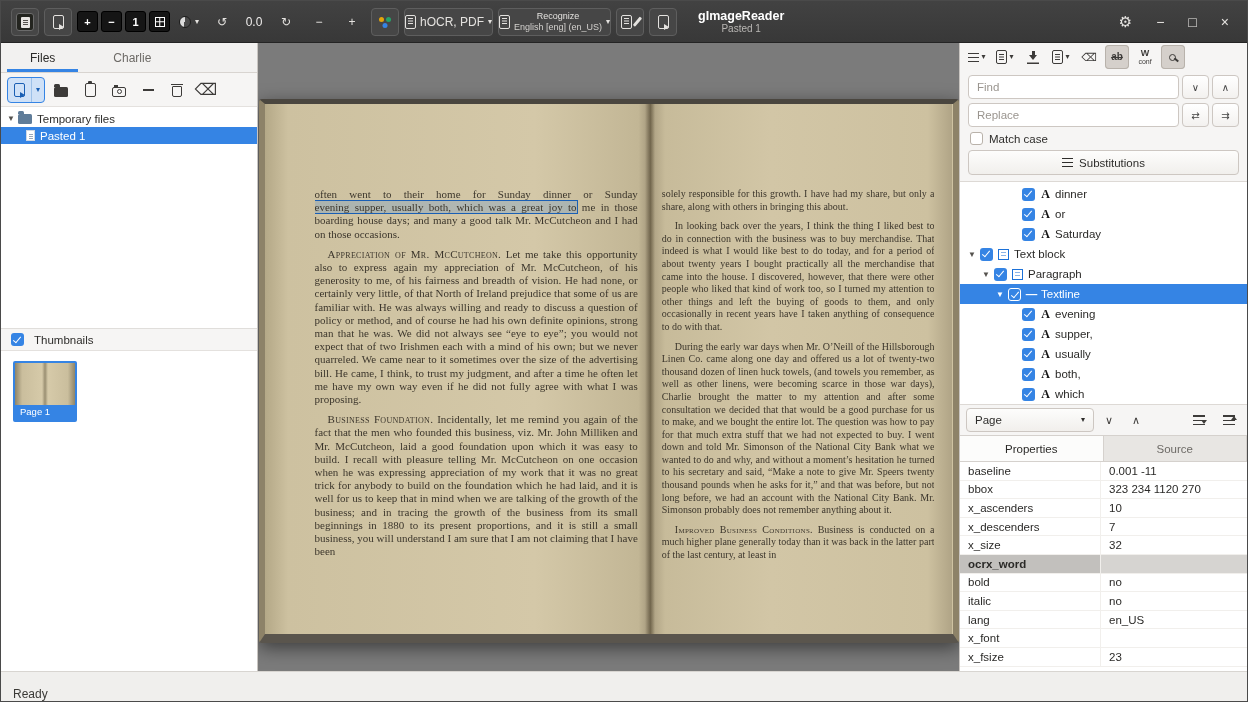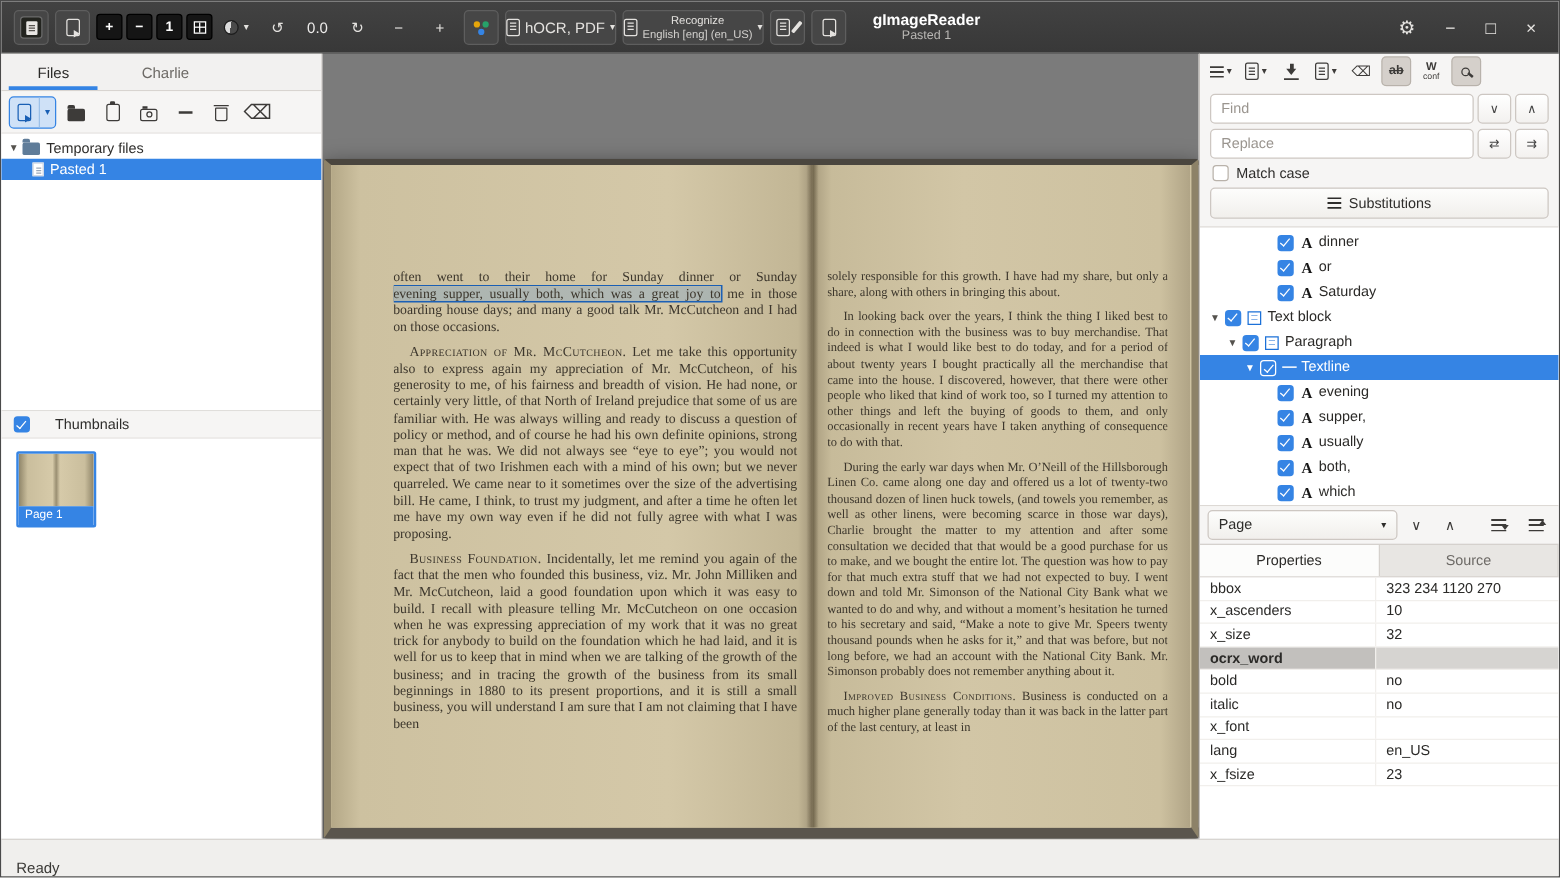--- a/index.html
+++ b/index.html
@@ -86,34 +86,34 @@
   .lsplit .half{padding:0 6px;display:flex;align-items:center;height:100%}
   .lsplit .half+.half{border-left:1px solid #9cc0e8;font-size:8px;padding:0 4px}
   .ftree{height:222px;flex:none;background:#fff;border-bottom:1px solid #e0dedb;padding-top:3px}
   .ltrow{height:17px;display:flex;align-items:center;font-size:11.5px;color:#2e2d2b;padding-left:4px}
   .ltrow.child{padding-left:22px}
   .ltrow.selected{background:#3584e4;color:#fff}
   .ltexp{width:12px;font-size:8px;color:#55524e;text-align:center;flex:none}
   .lfolder{color:#5f7c99;margin:0 5px 0 1px}
   .lpage{width:9px;height:11px;background:#fff;border:1px solid #cfd8e4;margin:0 5px 0 3px;position:relative;flex:none}
   .lpage::after{content:"";position:absolute;left:1.5px;top:2.5px;width:4px;height:1px;background:#9aa7b8;box-shadow:0 2px 0 #9aa7b8,0 4px 0 #9aa7b8}
-  .thumbhead{height:22px;flex:none;display:flex;align-items:center;gap:16px;padding:0 8px;background:#f6f5f4;
+  .thumbhead{height:22px;flex:none;display:flex;align-items:center;gap:6px;padding:0 8px;background:#f6f5f4;
     border-bottom:1px solid #e4e1de;font-size:11.5px;color:#2e2d2b}
   .thumbarea{flex:1;background:#fff;padding:10px 12px}
   .thumb{width:64px;border:2px solid #3584e4;border-radius:2px;background:#fff;overflow:hidden}
   .thumb-img{height:42px;background:linear-gradient(90deg,#8f8569 0,#cabe9d 12%,#d6caa9 45%,#9a8f72 50%,#d6caa9 55%,#cabe9d 88%,#8f8569 100%)}
   .thumb-cap{background:#3584e4;color:#fff;font-size:9.5px;padding:1px 5px;line-height:1.35}
 
   
   .tcb{width:13px;height:13px;background:#3584e4;border-radius:3px;position:relative;flex:none;margin:0 4px 0 2px}
   .tcb::after{content:"";position:absolute;left:4px;top:1.5px;width:3px;height:7px;border:solid #fff;border-width:0 1.8px 1.8px 0;transform:rotate(40deg)}
   .ucb{width:13px;height:13px;border:1px solid #b9b2aa;border-radius:3px;background:#fff;flex:none}
 
   
-  .canvas{flex:1;background:#7b7b7b;display:flex;justify-content:center;align-items:flex-end;padding-top:28px;overflow:hidden;min-width:0}
+  .canvas{flex:1;background:#7b7b7b;display:flex;justify-content:center;align-items:center;padding-top:28px;overflow:hidden;min-width:0}
   .book{width:700px;height:544px;display:flex;position:relative;border-radius:3px;box-shadow:0 5px 18px rgba(0,0,0,.5);
     border-top:5px solid #4a463f;border-bottom:9px solid #5a554d;border-left:6px solid #8d8268;border-right:6px solid #8d8268;background:#cfc3a2;flex:none}
   .pageL{width:56%;background:linear-gradient(90deg,#b4a887 0,#cdc1a0 6%,#d4c8a8 70%,#c2b695 97%,#a2967a 100%)}
   .pageR{width:44%;background:linear-gradient(90deg,#a89c7e 0,#c7bb9a 5%,#d2c6a6 40%,#cdc1a0 92%,#b0a486 100%)}
   .spine{position:absolute;left:calc(56% - 5px);width:10px;top:0;bottom:0;
     background:linear-gradient(90deg,rgba(50,40,20,0),rgba(50,40,20,.45) 55%,rgba(50,40,20,0))}
   .ptext{margin:84px 12px 0 50px;height:446px;overflow:hidden;font-family:"Liberation Serif","DejaVu Serif",serif;
     font-size:11px;line-height:13.2px;text-align:justify;color:#3c362c}
   .ptext.right{margin:84px 18px 0 12px;font-size:10px;line-height:12.6px}
   .bpara{margin:0 0 7px}
@@ -143,21 +143,21 @@
   .ti-word{width:13px;text-align:center;font-family:"Liberation Serif","DejaVu Serif",serif;font-weight:bold;font-size:12px;color:#161616;margin-right:3px;flex:none}
   .ti-line{width:13px;text-align:center;margin-right:3px;font-weight:bold;flex:none}
   .ti-box{width:11px;height:11px;border:1px solid #1c71d8;background:#fff;margin:0 5px 0 1px;position:relative;flex:none}
   .ti-box::after{content:"";position:absolute;left:2px;right:2px;top:2px;bottom:2px;
     background:repeating-linear-gradient(to bottom,#8ab4e8 0 1px,transparent 1px 3px)}
   .trow.selected{background:#3584e4;color:#fff}
   .trow.selected .texp{color:#fff}
   .trow.selected .ti-line{color:#fff}
   .trow.selected .tcb{border:1px solid #fff}
   .pagebar{height:30px;flex:none;display:flex;align-items:center;gap:3px;padding:0 6px;background:#f6f5f4}
-  .combo{width:152px;height:24px;border:1px solid #cdc7c2;border-radius:4px;background:linear-gradient(#fdfdfc,#f1efec);
+  .combo{width:128px;height:24px;border:1px solid #cdc7c2;border-radius:4px;background:linear-gradient(#fdfdfc,#f1efec);
     display:flex;align-items:center;justify-content:space-between;padding:0 8px;font-size:11.5px;color:#2e2d2b;flex:none}
   .pagebar .grow{margin-left:auto;display:flex;gap:6px}
   .rtabs{height:27px;flex:none;display:flex;background:#e8e6e3;border-top:1px solid #d5d1cd;border-bottom:1px solid #d5d1cd}
   .rtab{flex:1;display:flex;align-items:center;justify-content:center;font-size:11.5px;color:#6d6a66;border-right:1px solid #d5d1cd}
   .rtab.active{background:#fcfcfb;color:#2b2a28}
   .ptable{flex:1;background:#fff;font-size:11.5px;color:#2b2a28;overflow:hidden}
   .prow{height:18.6px;display:flex;align-items:stretch;border-bottom:1px solid #f1efec}
   .pkey{width:140px;padding-left:8px;flex:none;display:flex;align-items:center}
   .pval{flex:1;padding-left:8px;display:flex;align-items:center;border-left:1px solid #f1efec}
   .prow.phead .pkey{background:#c2c0bd;font-weight:bold}
@@ -475,50 +475,58 @@
         </div>
       </div>
 
       <div class="rtabs">
         <div class="rtab active">Properties</div>
         <div class="rtab">Source</div>
       </div>
 
       <div class="ptable">
           <div class="prow">
+            <span class="pkey">baseline</span>
+            <span class="pval">0.001 -11</span>
+          </div>
+          <div class="prow">
             <span class="pkey">bbox</span>
             <span class="pval">323 234 1120 270</span>
           </div>
           <div class="prow">
             <span class="pkey">x_ascenders</span>
             <span class="pval">10</span>
+          </div>
+          <div class="prow">
+            <span class="pkey">x_descenders</span>
+            <span class="pval">7</span>
           </div>
           <div class="prow">
             <span class="pkey">x_size</span>
             <span class="pval">32</span>
           </div>
           <div class="prow phead">
             <span class="pkey">ocrx_word</span>
             <span class="pval"></span>
           </div>
           <div class="prow">
             <span class="pkey">bold</span>
             <span class="pval">no</span>
           </div>
           <div class="prow">
             <span class="pkey">italic</span>
             <span class="pval">no</span>
           </div>
           <div class="prow">
+            <span class="pkey">lang</span>
+            <span class="pval">en_US</span>
+          </div>
+          <div class="prow">
             <span class="pkey">x_font</span>
             <span class="pval"></span>
-          </div>
-          <div class="prow">
-            <span class="pkey">lang</span>
-            <span class="pval">en_US</span>
           </div>
           <div class="prow">
             <span class="pkey">x_fsize</span>
             <span class="pval">23</span>
           </div>
         </div>
     </aside>
   </div>
 
   <footer class="statusbar">

